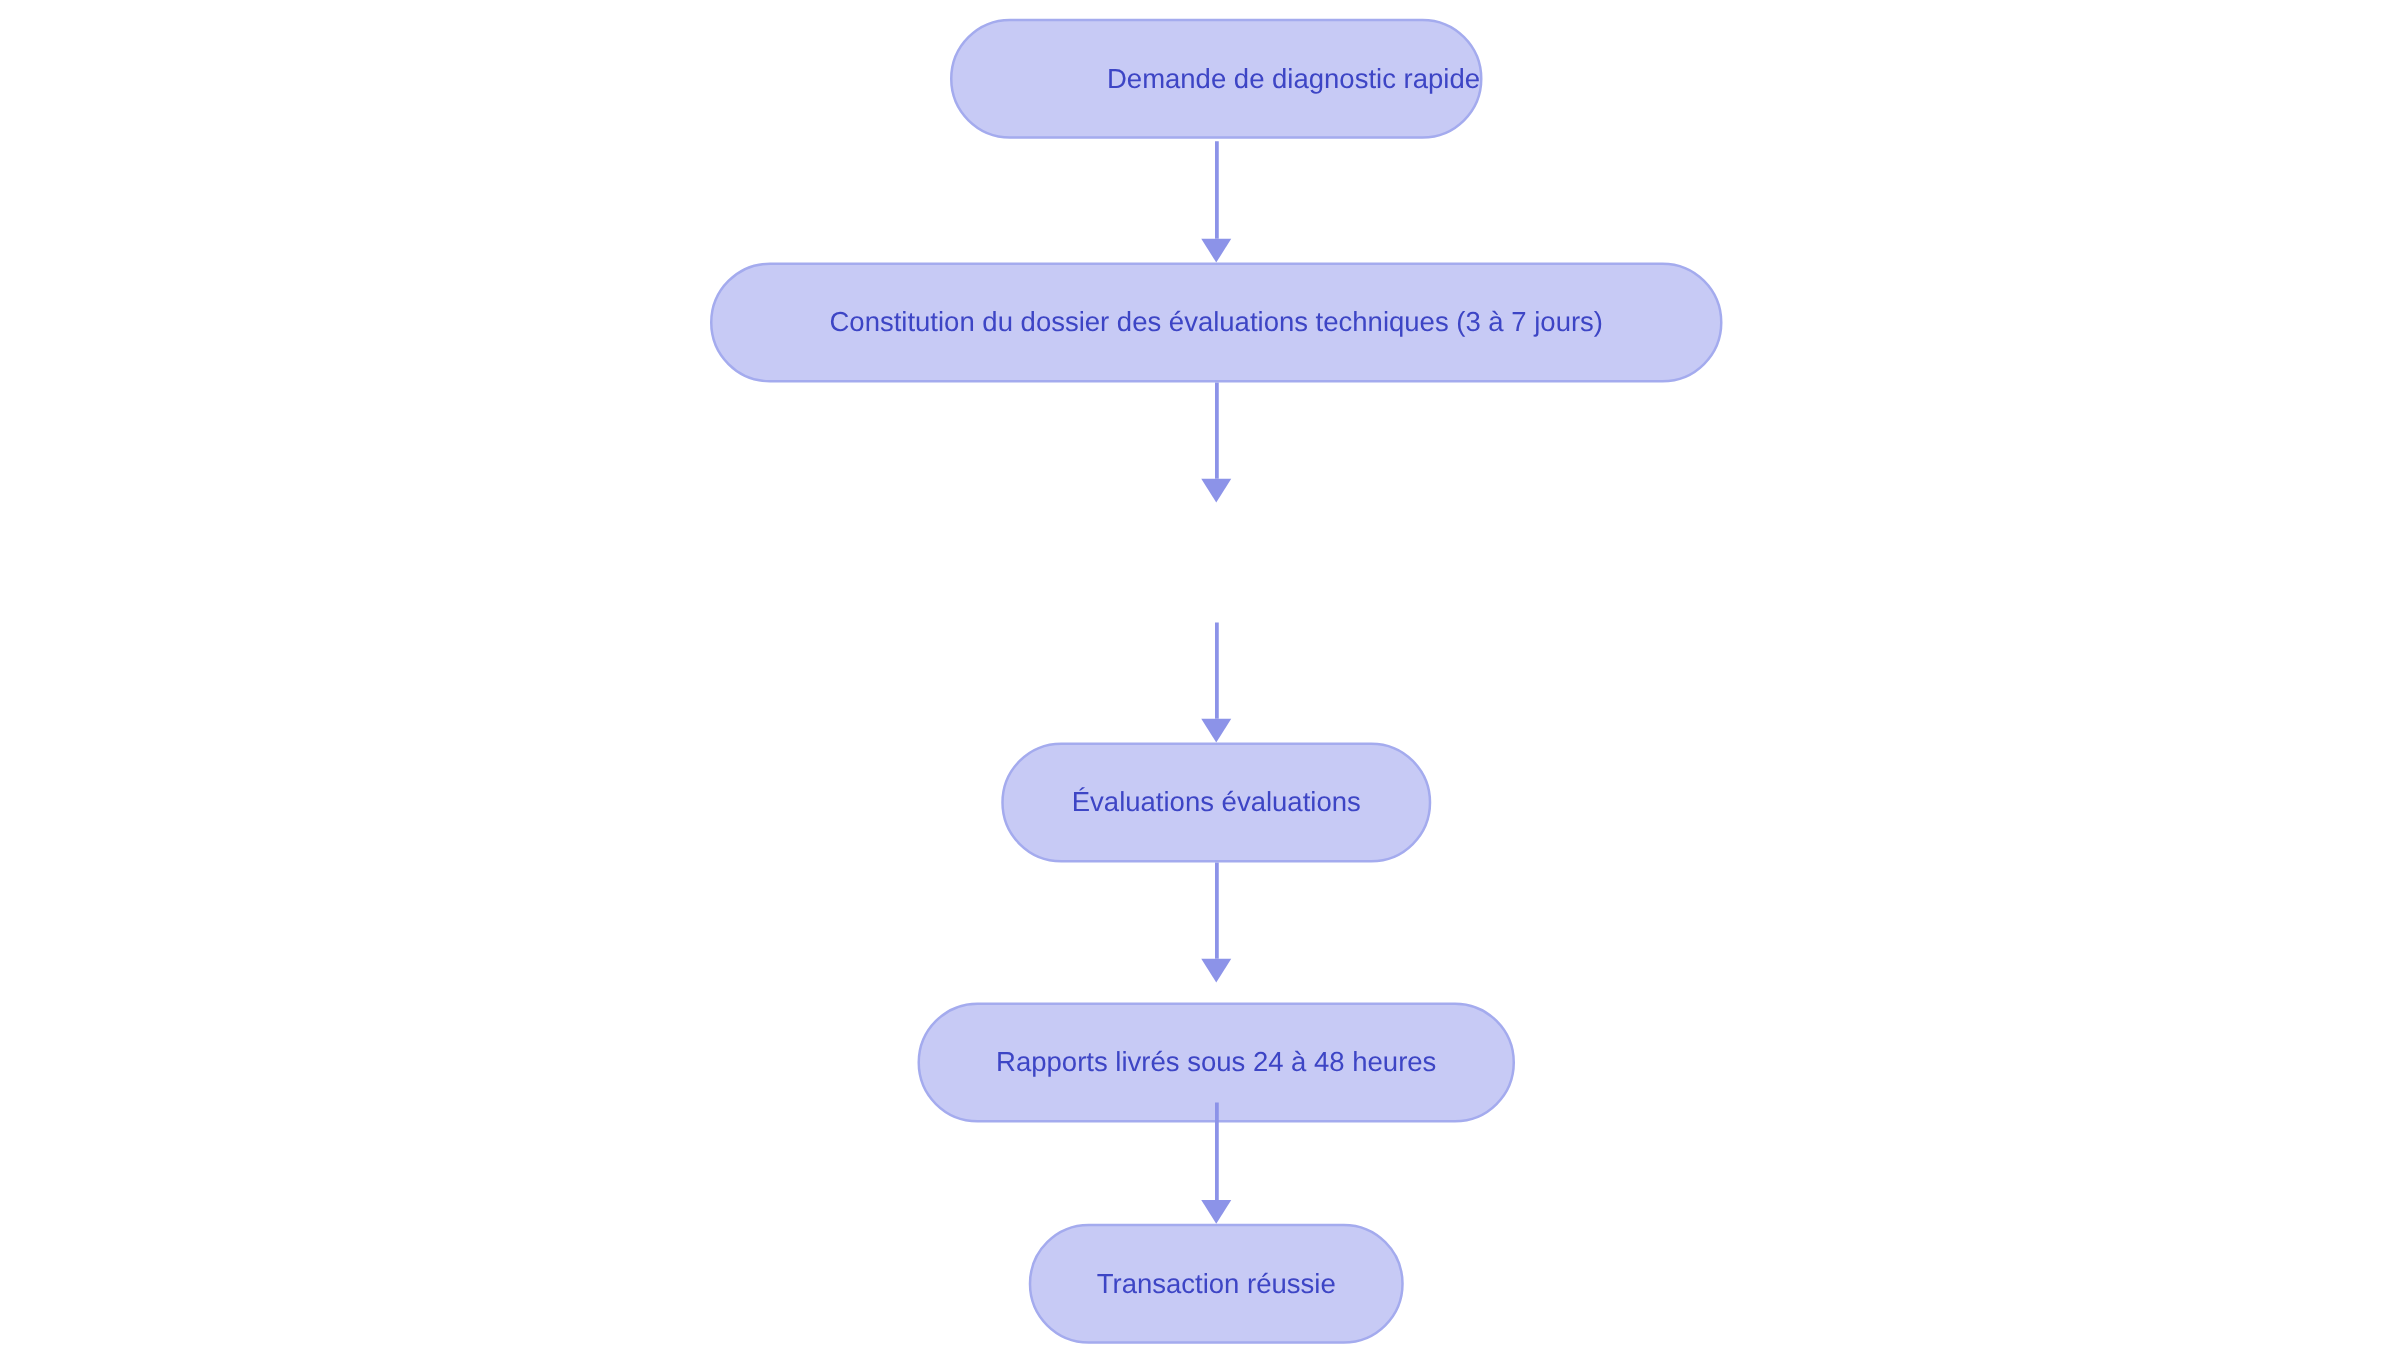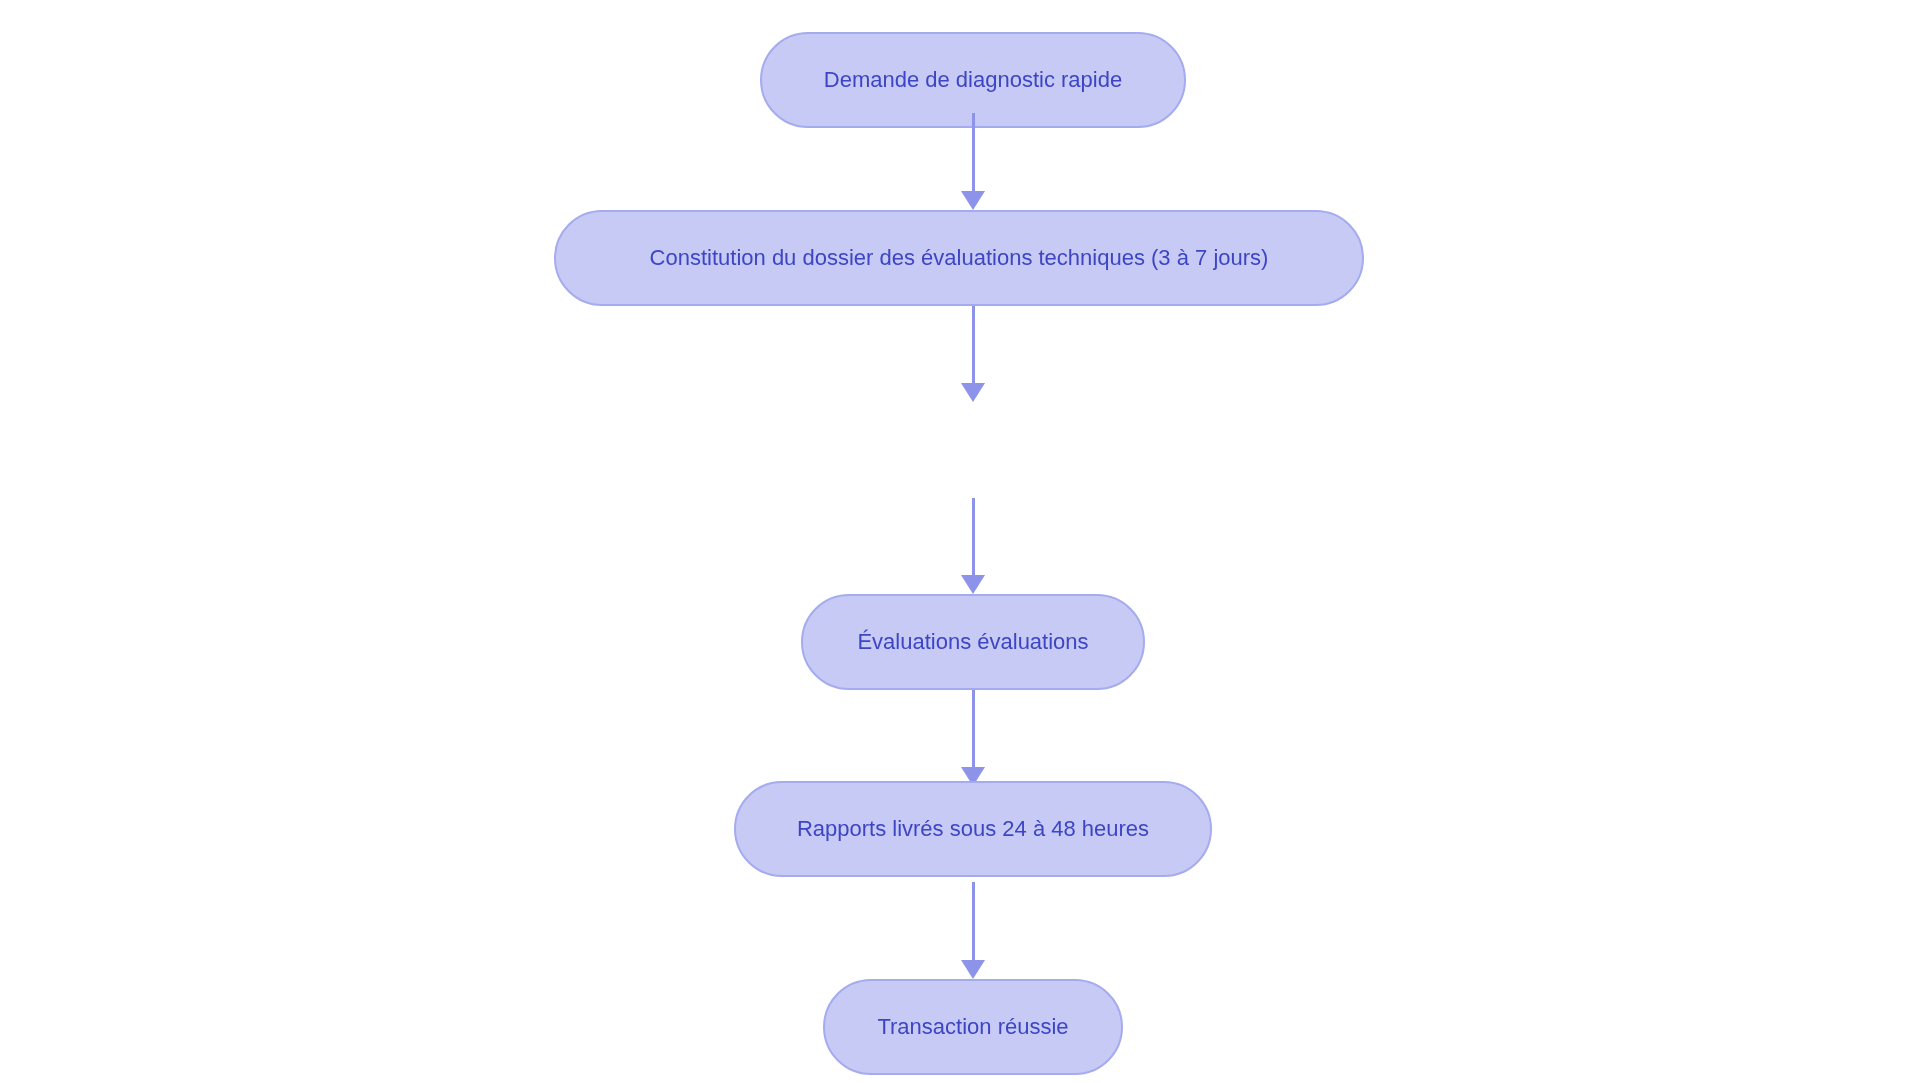--- a/index.html
+++ b/index.html
@@ -23,25 +23,25 @@
     height:96px;
     display:flex;align-items:center;justify-content:center;
     text-align:center;
   }
   .node-label{
     color:var(--node-text);
     font-size:22px;
     line-height:1.2;
     white-space:nowrap;
   }
-  .node-1{left:760px;top:32px;width:426px;}
-  .node-2{left:554px;top:210px;width:810px;}
+  .node-1{left:760px;top:15px;width:426px;justify-content:flex-end;}
+  .node-2{left:568px;top:210px;width:810px;}
   .node-3{left:729px;top:402px;width:487px;}
   .node-4{left:801px;top:594px;width:344px;}
-  .node-5{left:734px;top:781px;width:478px;}
+  .node-5{left:734px;top:802px;width:478px;}
   .node-6{left:823px;top:979px;width:300px;}
   .arrow{
     position:absolute;left:961px;width:24px;
     display:flex;flex-direction:column;align-items:center;
   }
   .arrow-1{top:113px;height:97px;}
   .arrow-2{top:306px;height:96px;}
   .arrow-3{top:498px;height:96px;}
   .arrow-4{top:690px;height:96px;}
   .arrow-5{top:882px;height:97px;}

